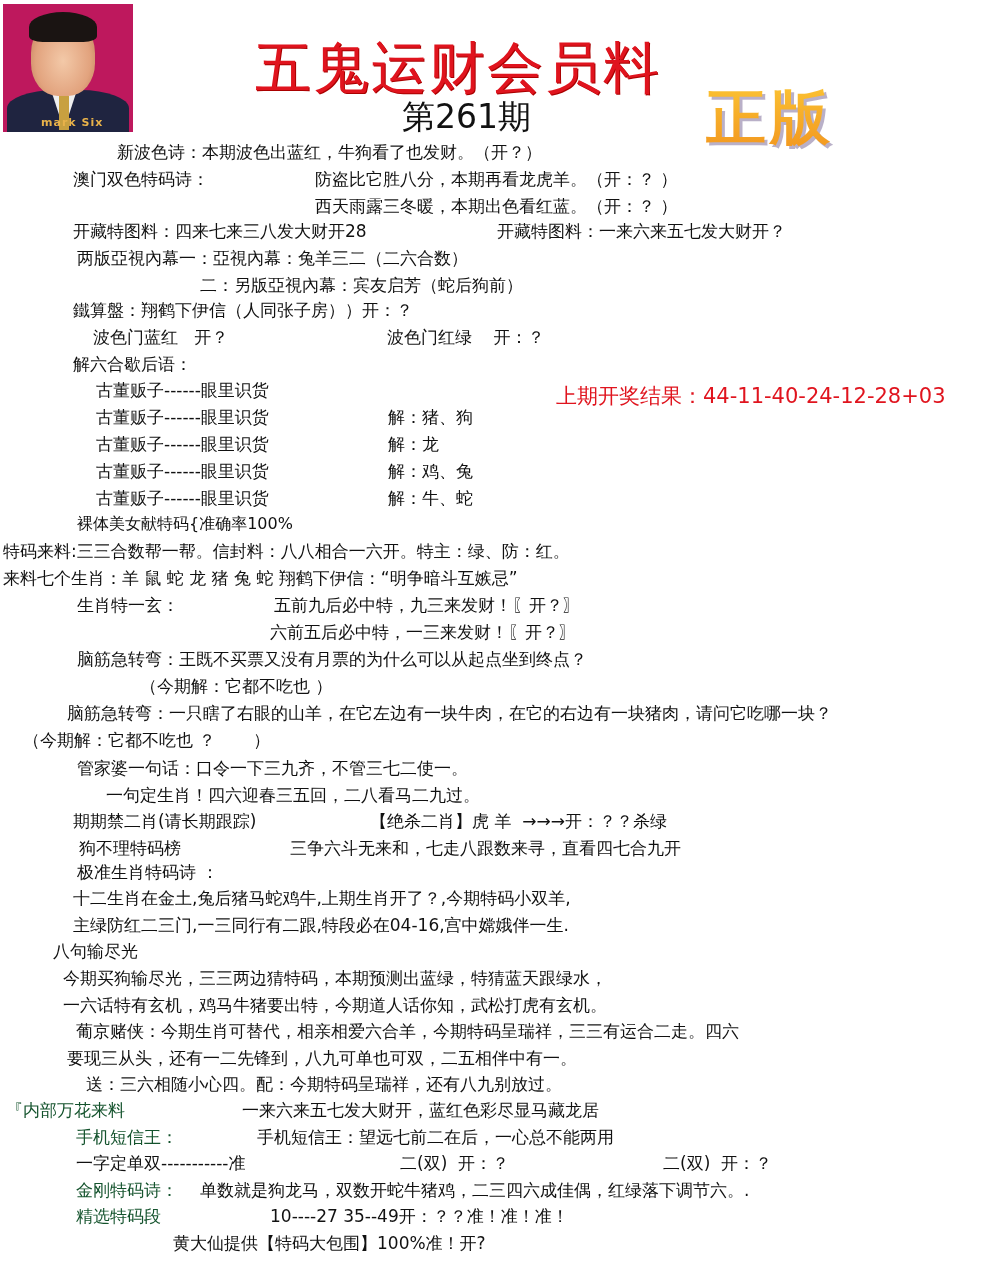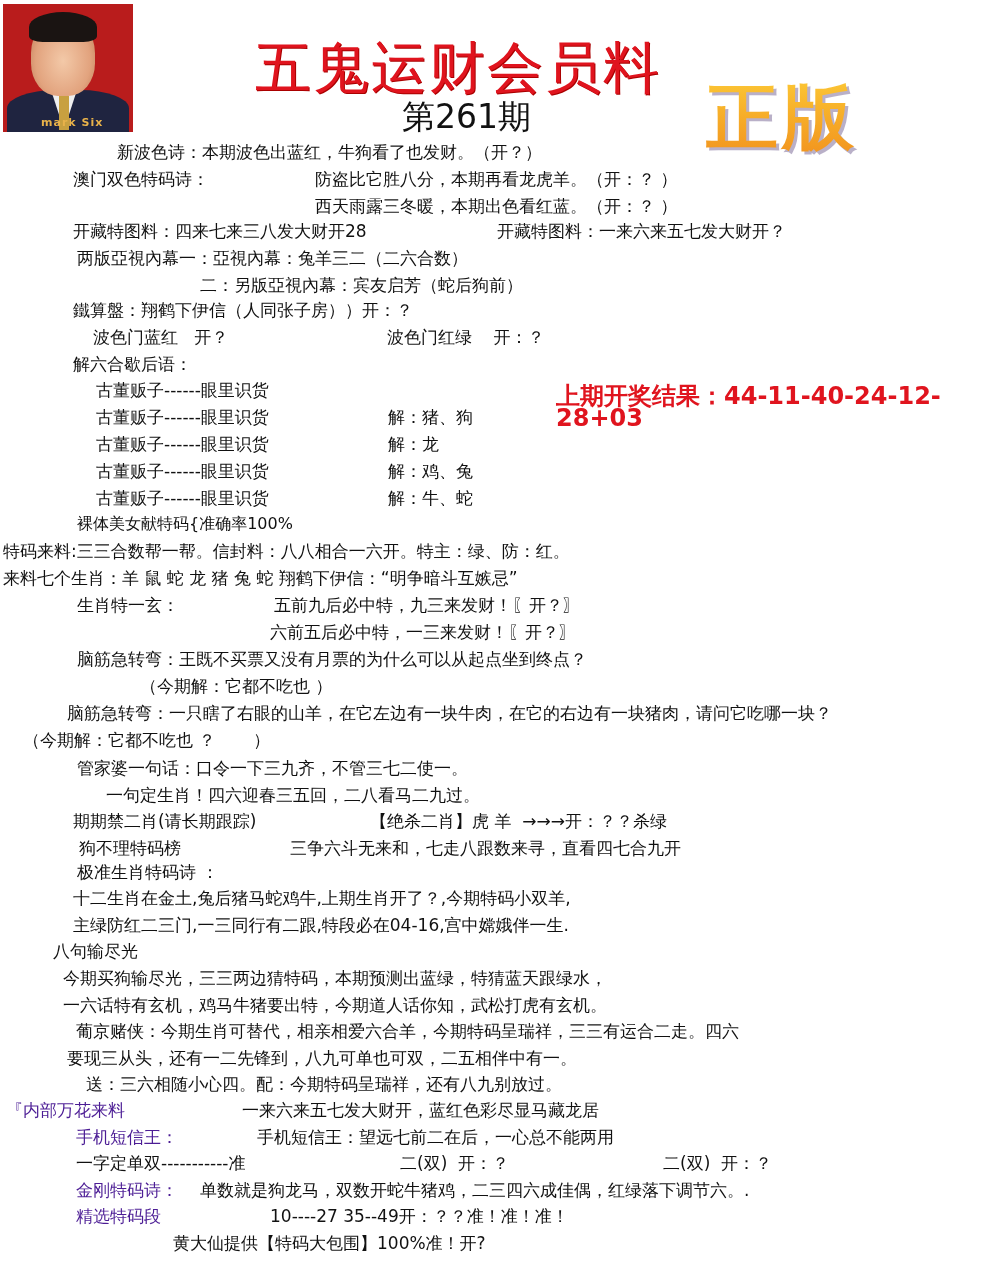--- a/index.html
+++ b/index.html
@@ -3,26 +3,26 @@
 <meta charset="utf-8">
 <style>
   html, body { margin: 0; padding: 0; background: #ffffff; }
   body {
     width: 992px; height: 1283px; position: relative; overflow: hidden;
     font-family: "DejaVu Sans", "Liberation Sans", sans-serif;
     color: #111;
   }
   .abs { position: absolute; white-space: pre; }
   .ln { font-size: 17px; line-height: 20px; }
-  .darkred { color: #4c1d95; }
+  .darkred { color: #14532d; }
 
   
   #photo {
     position: absolute; left: 3px; top: 4px; width: 130px; height: 128px;
-    background: #b91c1c; overflow: hidden; text-align: right;
+    background: #be185d; overflow: hidden; text-align: right;
   }
   #photo .head {
     position: absolute; left: 28px; top: 14px; width: 64px; height: 78px;
     background: radial-gradient(ellipse at 50% 55%, #f3c9a8 0%, #e2a37e 60%, #b5704c 100%);
     border-radius: 45% 45% 42% 42%;
   }
   #photo .hair {
     position: absolute; left: 26px; top: 8px; width: 68px; height: 30px;
     background: #1a1412; border-radius: 50% 50% 20% 20%;
   }
@@ -48,29 +48,29 @@
     font-family: "DejaVu Serif", "Liberation Serif", serif;
     font-size: 56px; line-height: 64px; color: #e0141e; letter-spacing: 2px;
     text-shadow: 1px 1px 0 #a00;
   }
   #issue {
     position: absolute; left: 402px; top: 102px; font-size: 33px; line-height: 30px; color: #111;
   }
   #zhengban {
     position: absolute; left: 706px; top: 62px;
     font-family: "DejaVu Serif", "Liberation Serif", serif;
-    font-size: 72px; line-height: 110px; font-weight: bold; letter-spacing: 4px;
+    font-size: 60px; line-height: 110px; font-weight: bold; letter-spacing: 4px;
     color: #f4a623;
     background: linear-gradient(180deg, #ffd23a 0%, #f7b02a 45%, #f08a1a 100%);
     -webkit-background-clip: text; background-clip: text;
     -webkit-text-fill-color: transparent;
     filter: drop-shadow(3px 3px 0 #b9b0c8);
   }
   #last-result {
-    position: absolute; left: 556px; top: 385px; font-size: 24px; line-height: 22px; color: #e0141e; font-weight: bold;
+    position: absolute; left: 556px; top: 385px; font-size: 21px; line-height: 22px; color: #e0141e;
   }
 </style>
 </head>
 <body>
 
 <div id="photo">
   <div class="suit"></div>
   <div class="shirt"></div>
   <div class="tie"></div>
   <div class="head"></div>

